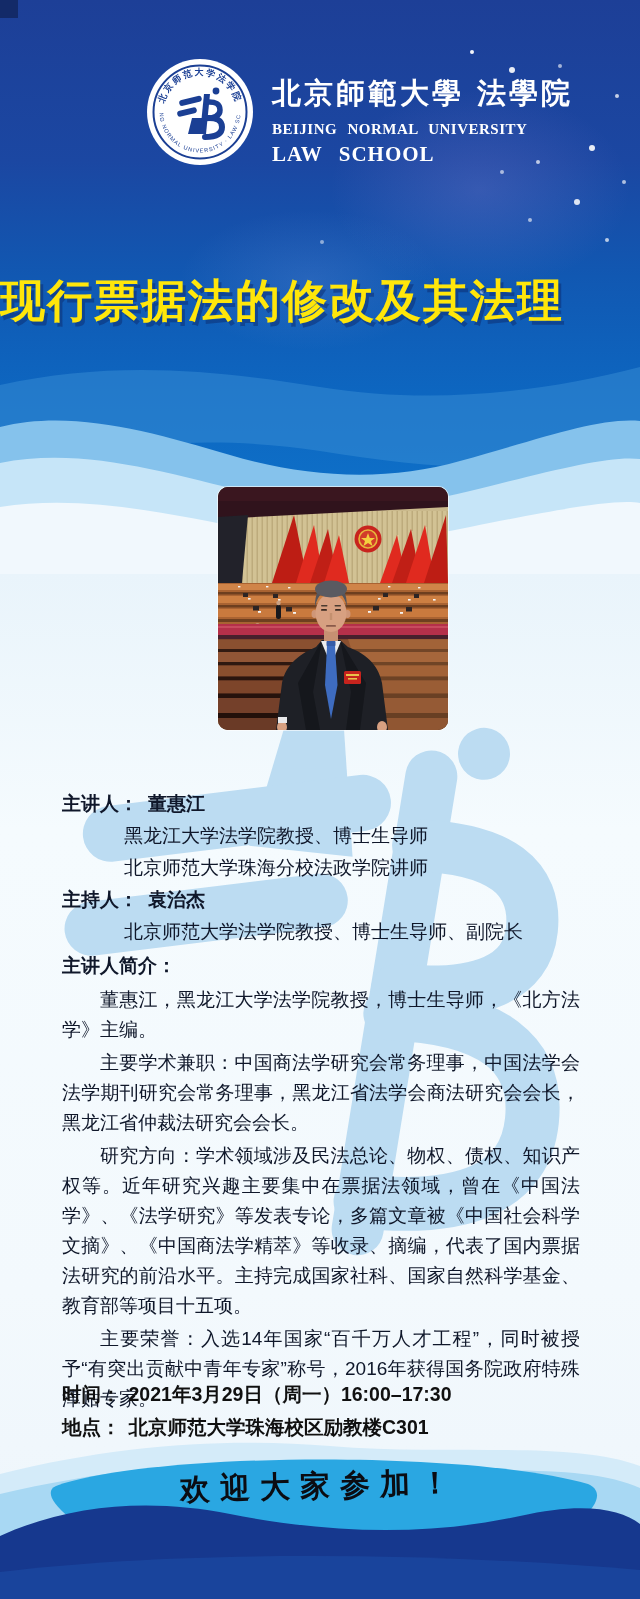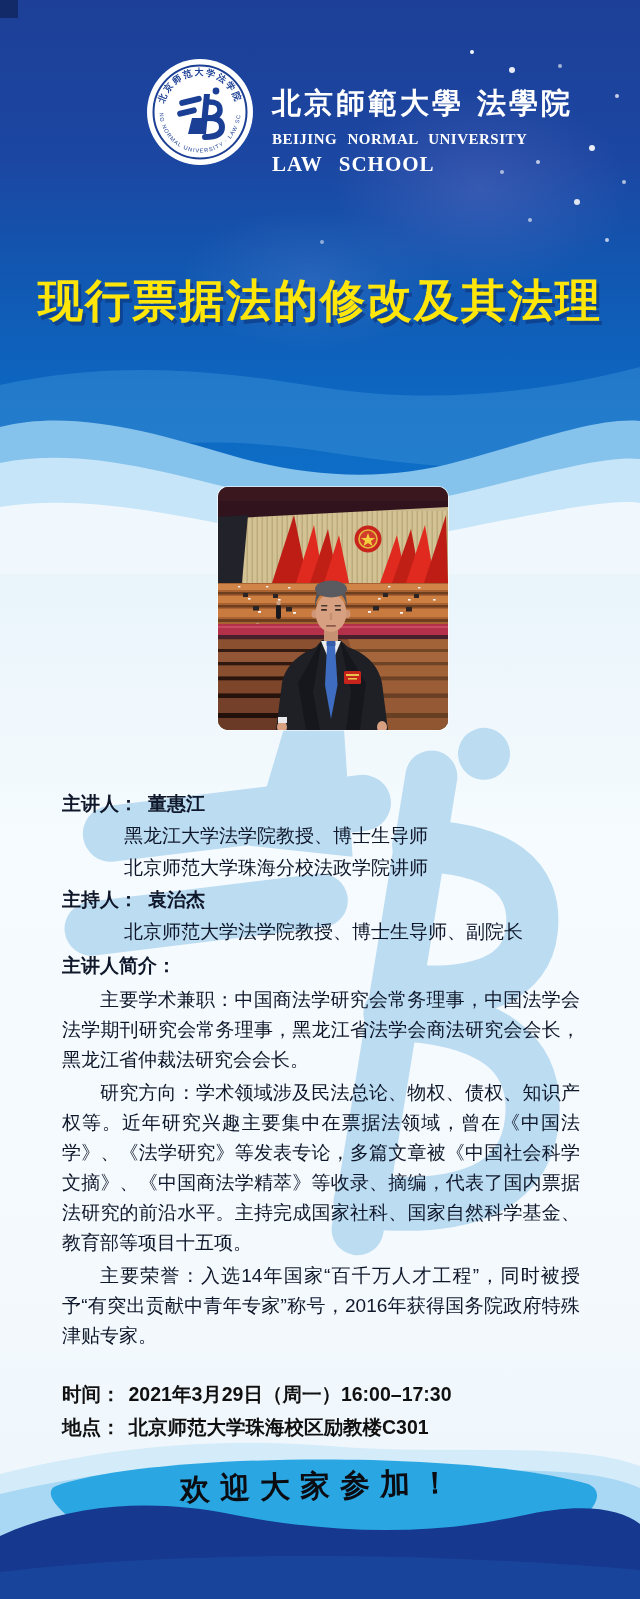--- a/index.html
+++ b/index.html
@@ -22,32 +22,32 @@
     background:rgba(255,255,255,.95);
     box-shadow:40px 18px 0 1px rgba(255,255,255,.9), 92px 52px 0 0 rgba(255,255,255,.8),
      120px 96px 0 1px rgba(255,255,255,.9), 66px 110px 0 0 rgba(255,255,255,.7),
      145px 44px 0 0 rgba(255,255,255,.75), 30px 120px 0 0 rgba(255,255,255,.6),
      105px 150px 0 1px rgba(255,255,255,.85), 58px 168px 0 0 rgba(255,255,255,.6),
      135px 188px 0 0 rgba(255,255,255,.7), -150px 190px 0 0 rgba(255,255,255,.5),
      -320px 250px 0 0 rgba(255,255,255,.45), 10px 240px 0 0 rgba(255,255,255,.5),
      88px 14px 0 0 rgba(255,255,255,.6), 152px 130px 0 0 rgba(255,255,255,.65);}
   
   .seal{position:absolute;left:146px;top:58px;width:108px;height:108px;}
-  .wordmark{position:absolute;left:272px;top:84px;color:#fff;}
+  .wordmark{position:absolute;left:272px;top:74px;color:#fff;}
   .wm-cn{font-family:"DejaVu Serif",serif;font-weight:bold;font-size:29px;letter-spacing:3px;white-space:nowrap;}
   .wm-en1{font-family:"Liberation Serif",serif;font-weight:bold;font-size:15px;letter-spacing:.5px;word-spacing:6px;margin-top:7px;white-space:nowrap;}
   .wm-en2{font-family:"Liberation Serif",serif;font-weight:bold;font-size:21px;letter-spacing:1px;word-spacing:10px;margin-top:4px;}
   
   .series-title{
     position:absolute;left:0;top:219px;width:640px;text-align:center;
     font-family:"DejaVu Serif",serif;font-weight:bold;font-size:35px;letter-spacing:7px;
     color:#ffdf00;text-shadow:2px 3px 3px rgba(10,34,90,.6);white-space:nowrap;
   }
   .main-title{
-    position:absolute;left:0;top:271px;width:640px;text-align:center;
+    position:absolute;left:0;top:271px;width:640px;
     font-weight:900;font-size:45px;letter-spacing:2px;color:#ffe60a;
     text-shadow:3px 4px 0 rgba(12,48,116,.55);white-space:nowrap;
   }
   
   .wave-top{position:absolute;left:0;top:339px;width:640px;height:237px;}
   .bg-panel{position:absolute;left:0;top:574px;width:640px;height:1025px;
     background:linear-gradient(180deg,#e9f4fb 0%,#f5fbfe 25%,#f3f9fd 70%,#edf5fb 100%);}
   .wave-bottom{position:absolute;left:0;top:1430px;width:640px;height:169px;}
   
   .watermark{position:absolute;left:55px;top:703px;width:510px;height:600px;z-index:1;}
@@ -272,20 +272,21 @@
       <span class="role">主讲人：</span><span class="name">董惠江</span>
     </div>
     <div class="affil">黑龙江大学法学院教授、博士生导师</div>
     <div class="affil">北京师范大学珠海分校法政学院讲师</div>
     <div class="role-line">
       <span class="role">主持人：</span><span class="name">袁治杰</span>
     </div>
     <div class="affil">北京师范大学法学院教授、博士生导师、副院长</div>
 
     <div class="bio-heading">主讲人简介：</div>
+    <p class="bio-p">董惠江，黑龙江大学法学院教授，博士生导师，《北方法学》主编。</p>
     <p class="bio-p">主要学术兼职：中国商法学研究会常务理事，中国法学会法学期刊研究会常务理事，黑龙江省法学会商法研究会会长，黑龙江省仲裁法研究会会长。</p>
     <p class="bio-p">研究方向：学术领域涉及民法总论、物权、债权、知识产权等。近年研究兴趣主要集中在票据法领域，曾在《中国法学》、《法学研究》等发表专论，多篇文章被《中国社会科学文摘》、《中国商法学精萃》等收录、摘编，代表了国内票据法研究的前沿水平。主持完成国家社科、国家自然科学基金、教育部等项目十五项。</p>
     <p class="bio-p">主要荣誉：入选14年国家“百千万人才工程”，同时被授予“有突出贡献中青年专家”称号，2016年获得国务院政府特殊津贴专家。</p>
   </div>
 
   <div class="schedule">
     <div class="sched-line">
       <span>时间：</span><span class="val">2021年3月29日（周一）16:00–17:30</span>
     </div>
     <div class="sched-line">

